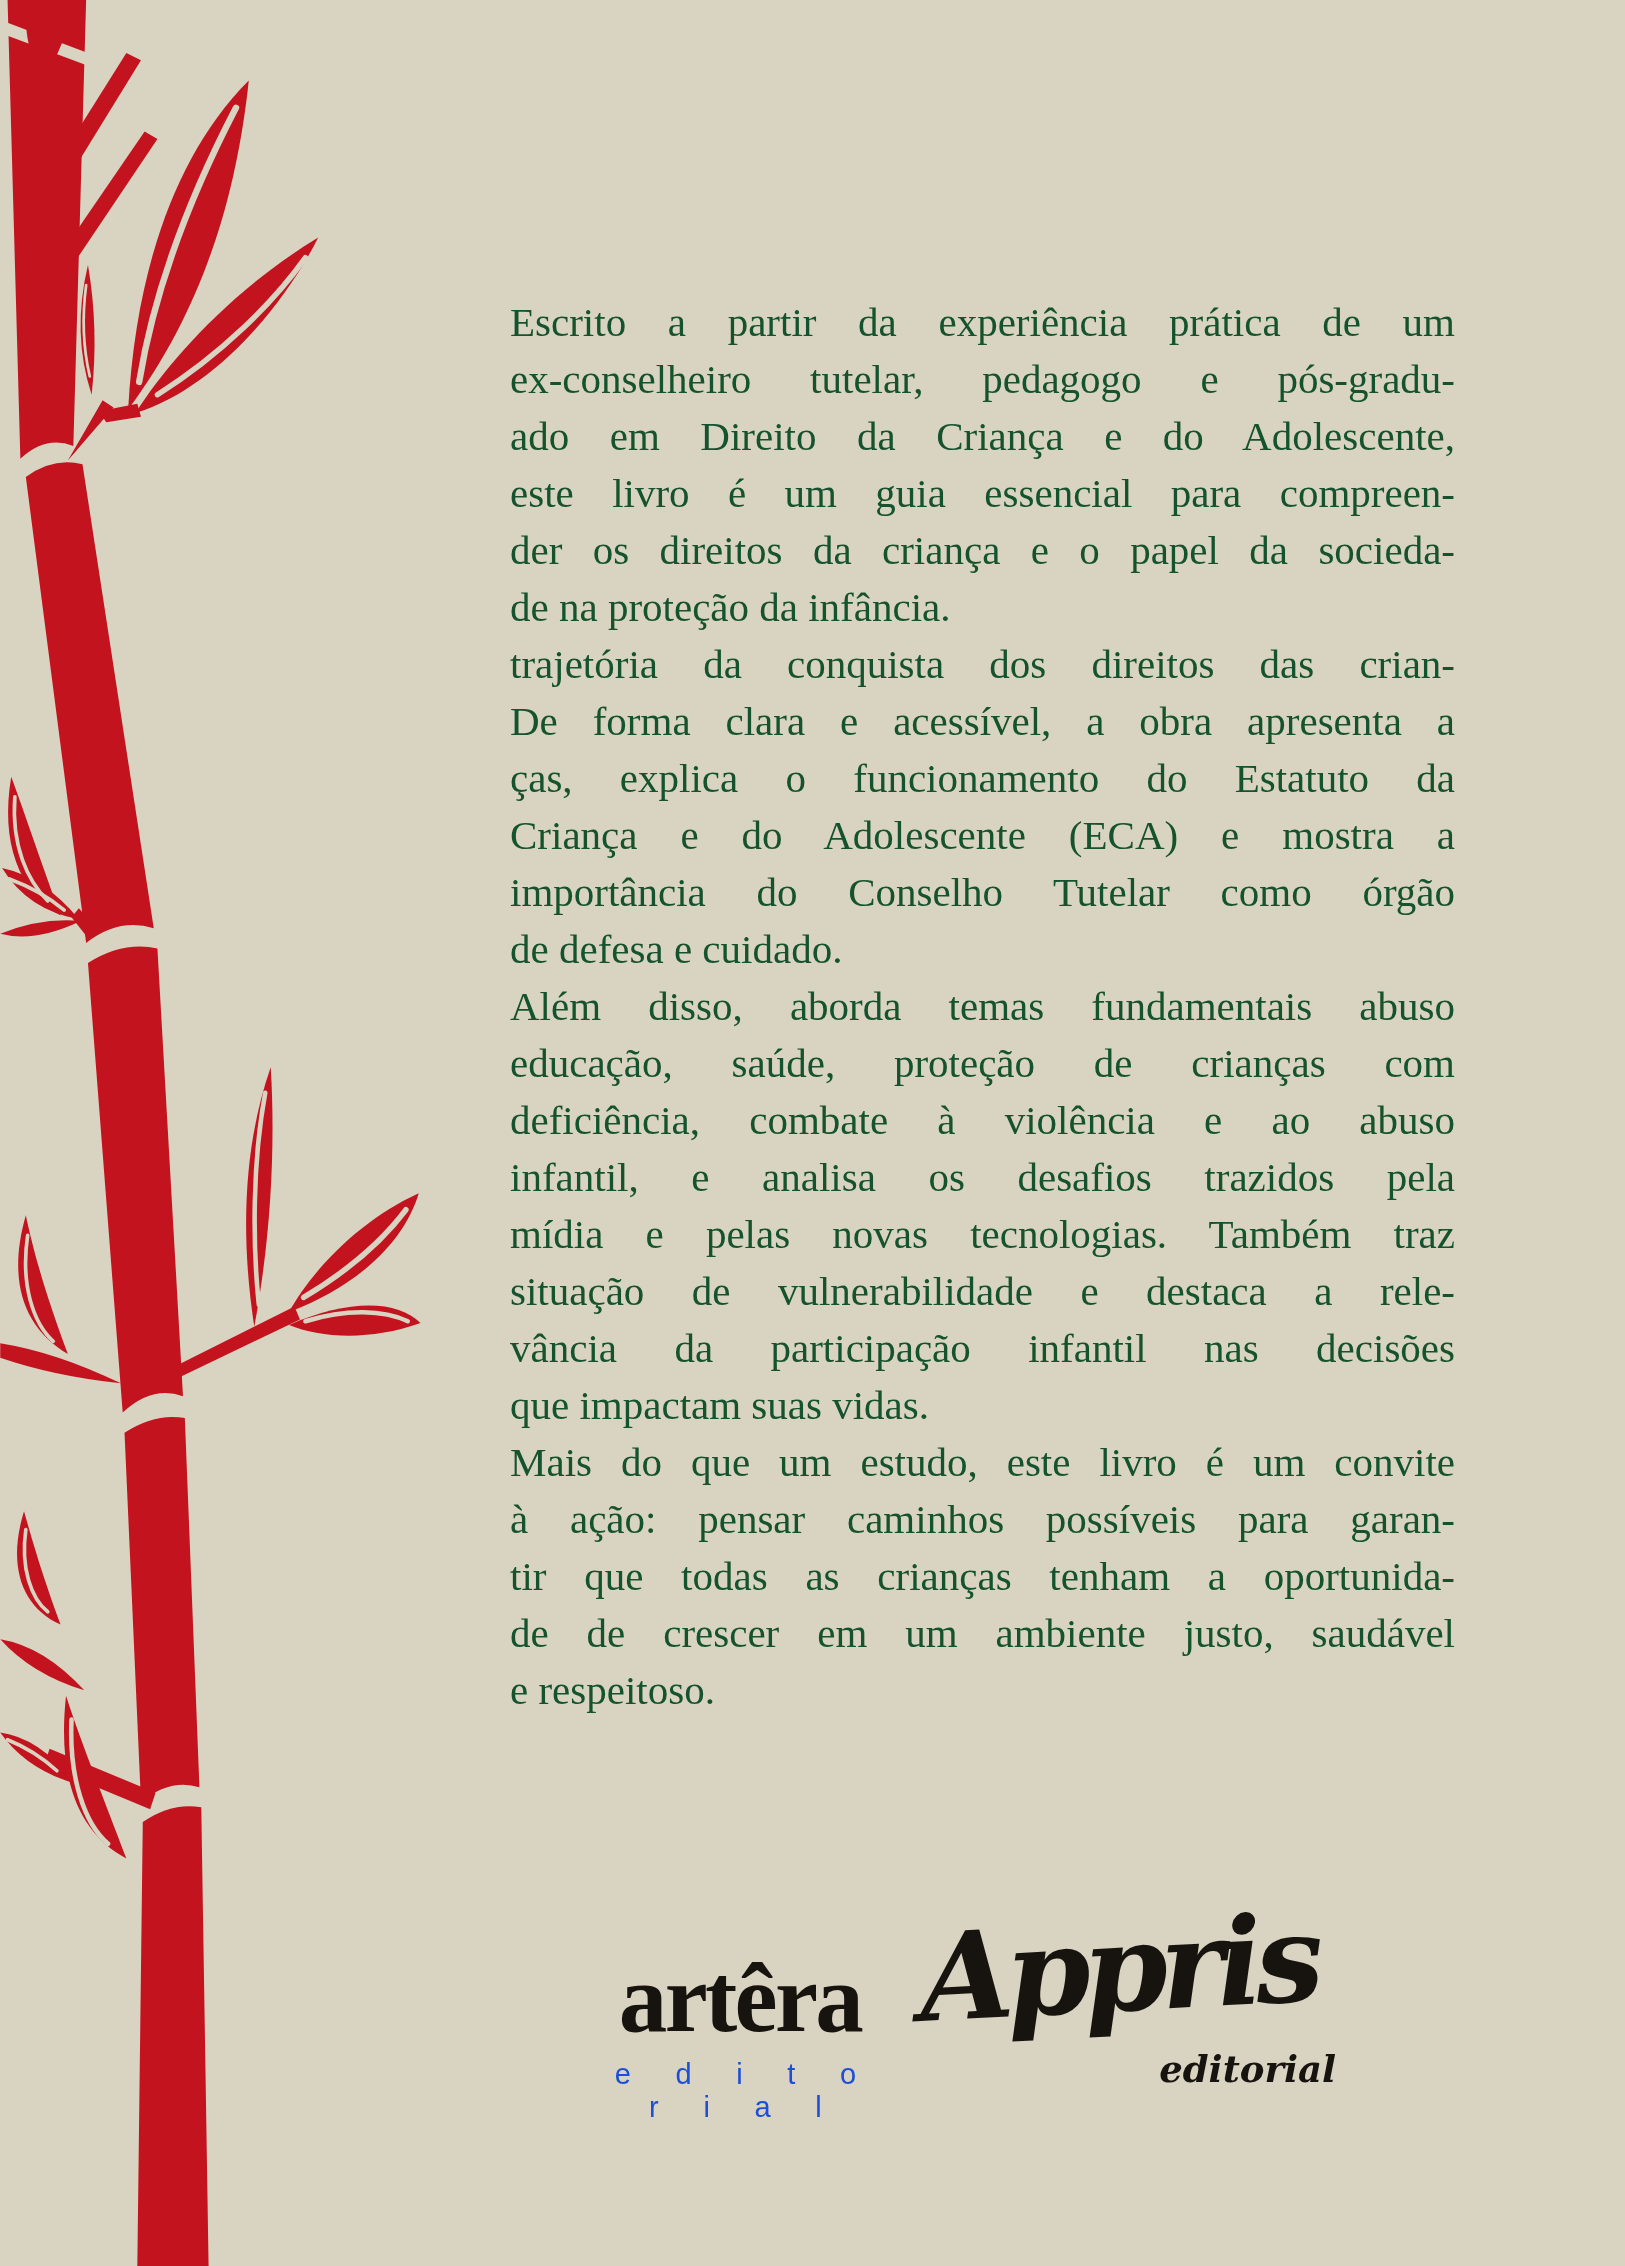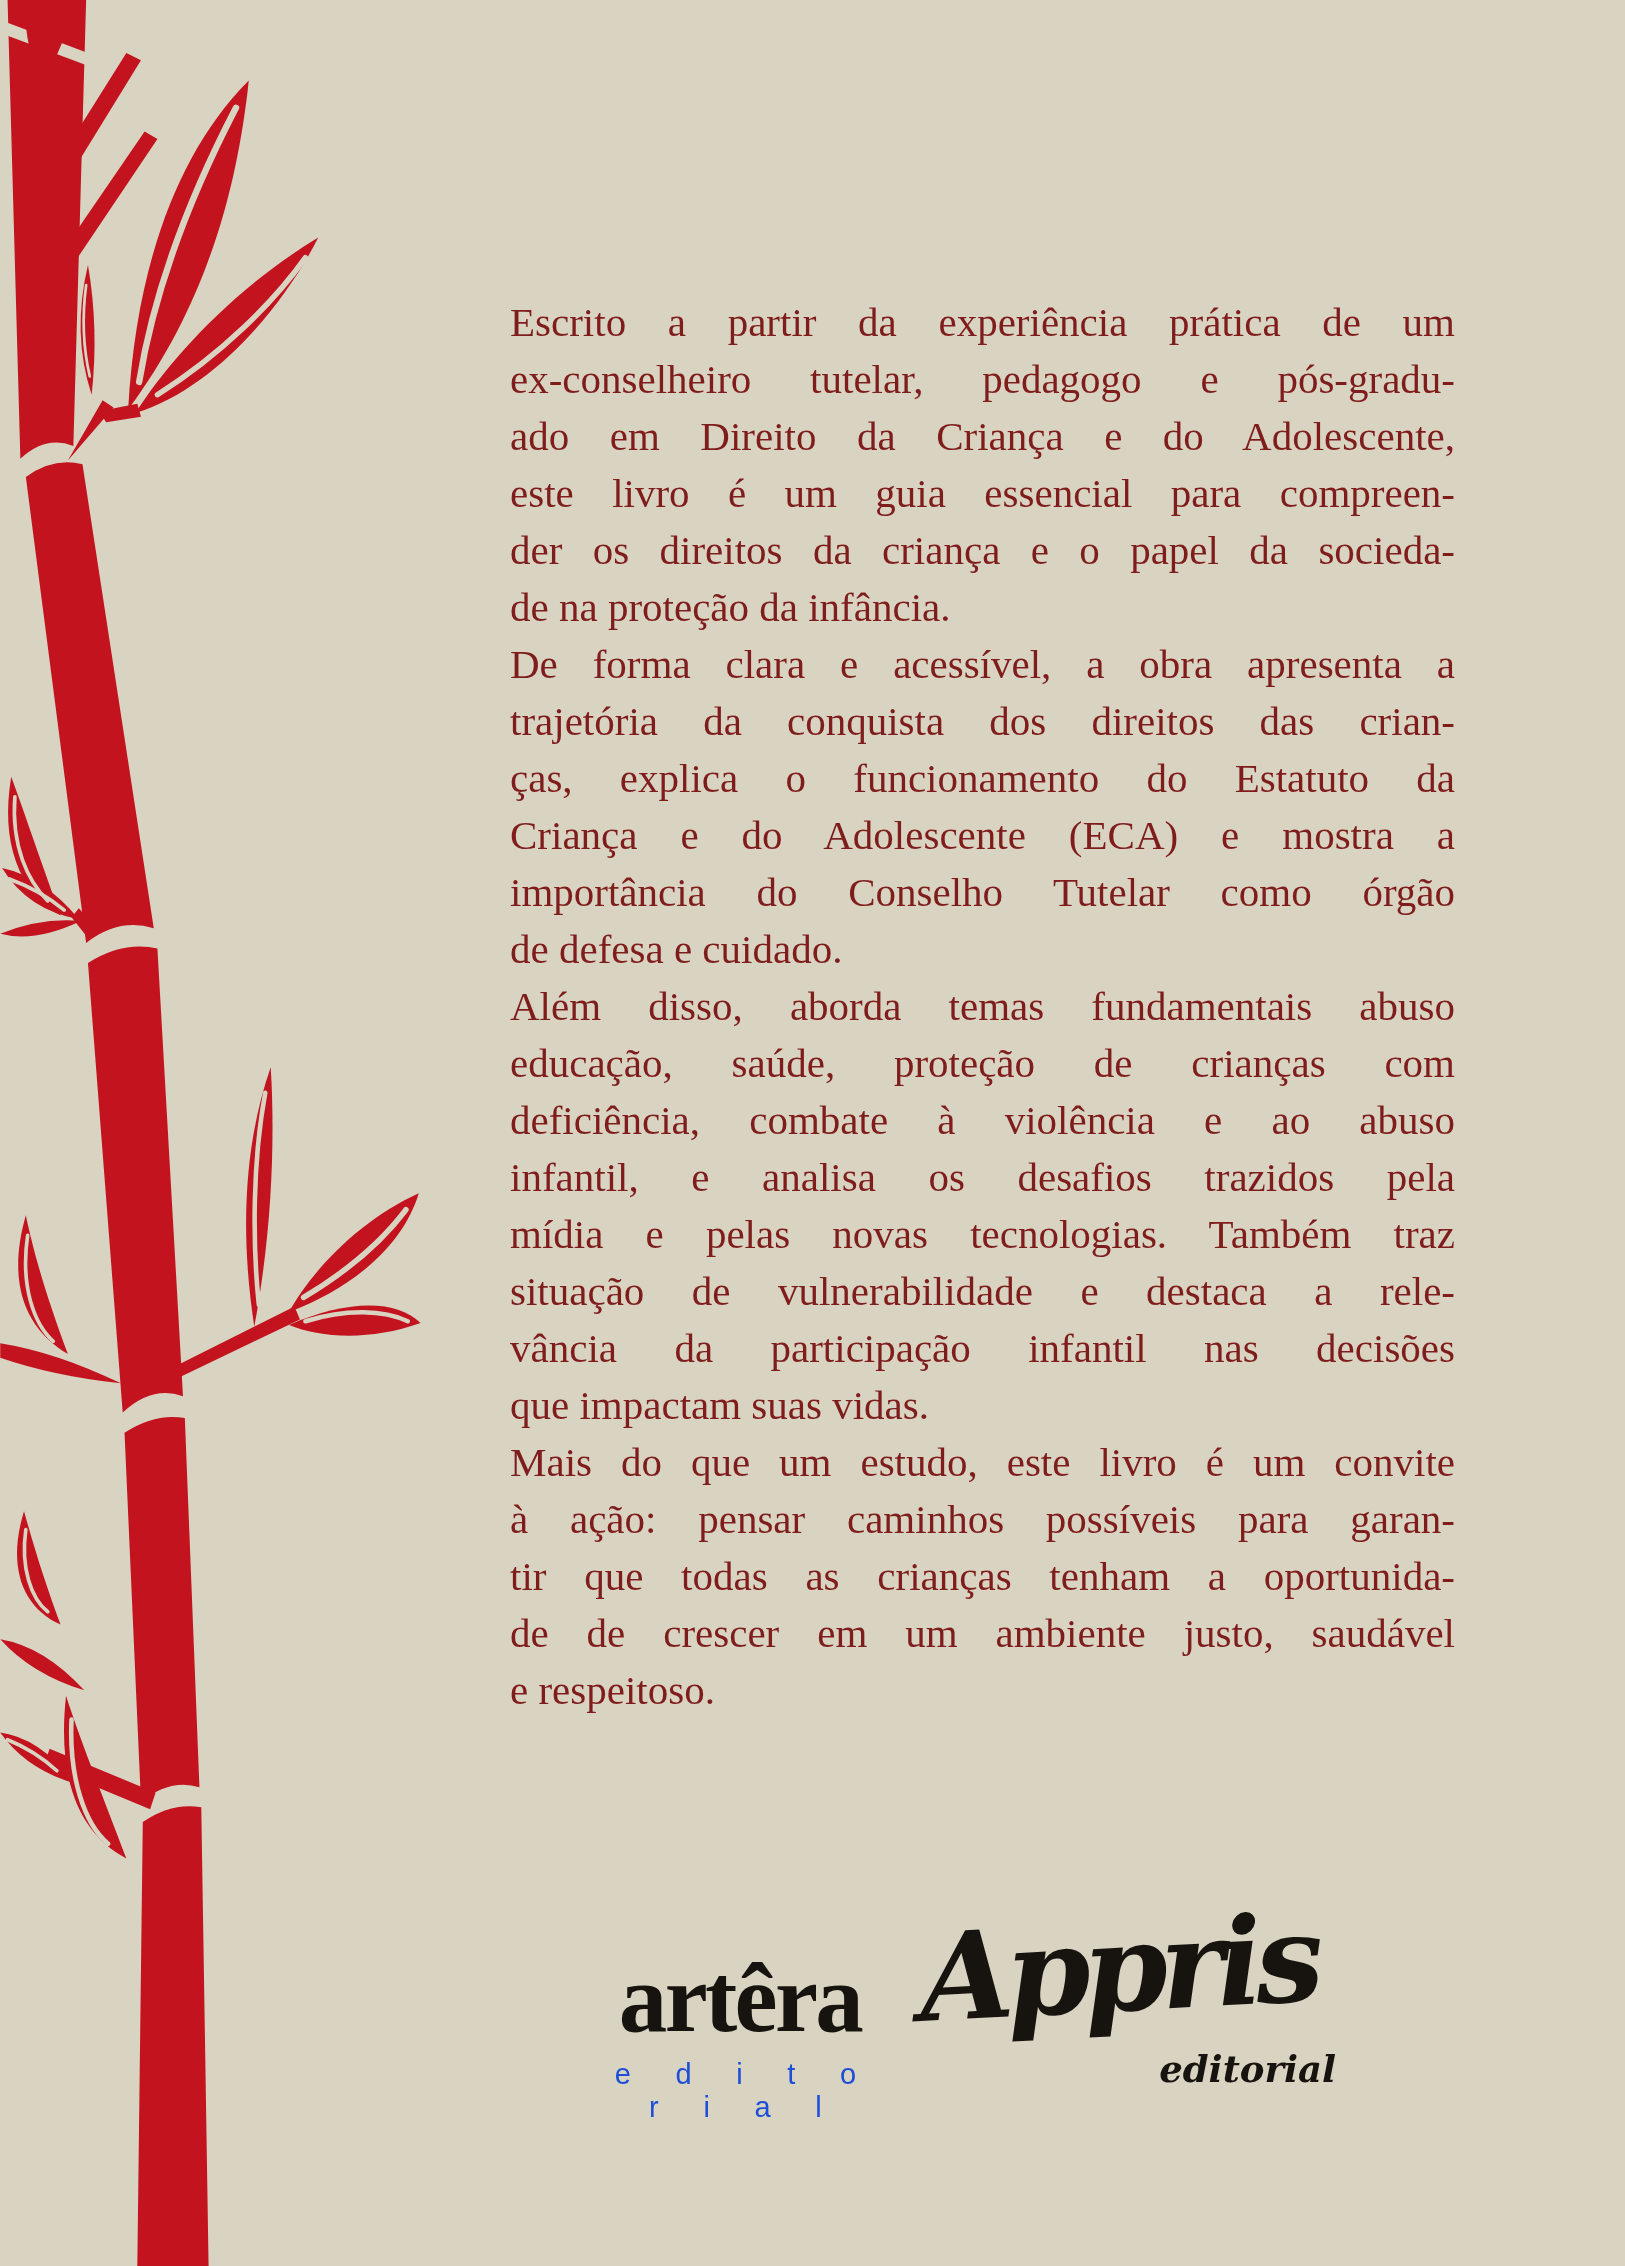--- a/index.html
+++ b/index.html
@@ -8,21 +8,21 @@
     width:1626px; height:2266px;
     background:#d9d3c1;
     overflow:hidden;
     font-family:"Liberation Serif", serif;
   }
   svg.bamboo { position:absolute; left:0; top:0; }
 
   .body-text {
     position:absolute;
     left:510px; top:294px; width:945px;
-    color:#7f1d1d;
+    color:#14532d;
   }
   .text-line {
     font-size:41px;
     line-height:57px;
     height:57px;
     text-align:justify;
     text-align-last:justify;
     overflow:hidden;
     white-space:normal;
   }
@@ -141,22 +141,22 @@
     </g>
   </svg>
 
   <div class="body-text">
       <div class="text-line">Escrito a partir da experiência prática de um</div>
       <div class="text-line">ex-conselheiro tutelar, pedagogo e pós-gradu-</div>
       <div class="text-line">ado em Direito da Criança e do Adolescente,</div>
       <div class="text-line">este livro é um guia essencial para compreen-</div>
       <div class="text-line">der os direitos da criança e o papel da socieda-</div>
       <div class="text-line para-end">de na proteção da infância.</div>
+      <div class="text-line">trajetória da conquista dos direitos das crian-</div>
       <div class="text-line">De forma clara e acessível, a obra apresenta a</div>
-      <div class="text-line">trajetória da conquista dos direitos das crian-</div>
       <div class="text-line">ças, explica o funcionamento do Estatuto da</div>
       <div class="text-line">Criança e do Adolescente (ECA) e mostra a</div>
       <div class="text-line">importância do Conselho Tutelar como órgão</div>
       <div class="text-line para-end">de defesa e cuidado.</div>
       <div class="text-line">Além disso, aborda temas fundamentais abuso</div>
       <div class="text-line">educação, saúde, proteção de crianças com</div>
       <div class="text-line">deficiência, combate à violência e ao abuso</div>
       <div class="text-line">infantil, e analisa os desafios trazidos pela</div>
       <div class="text-line">mídia e pelas novas tecnologias. Também traz</div>
       <div class="text-line">situação de vulnerabilidade e destaca a rele-</div>

